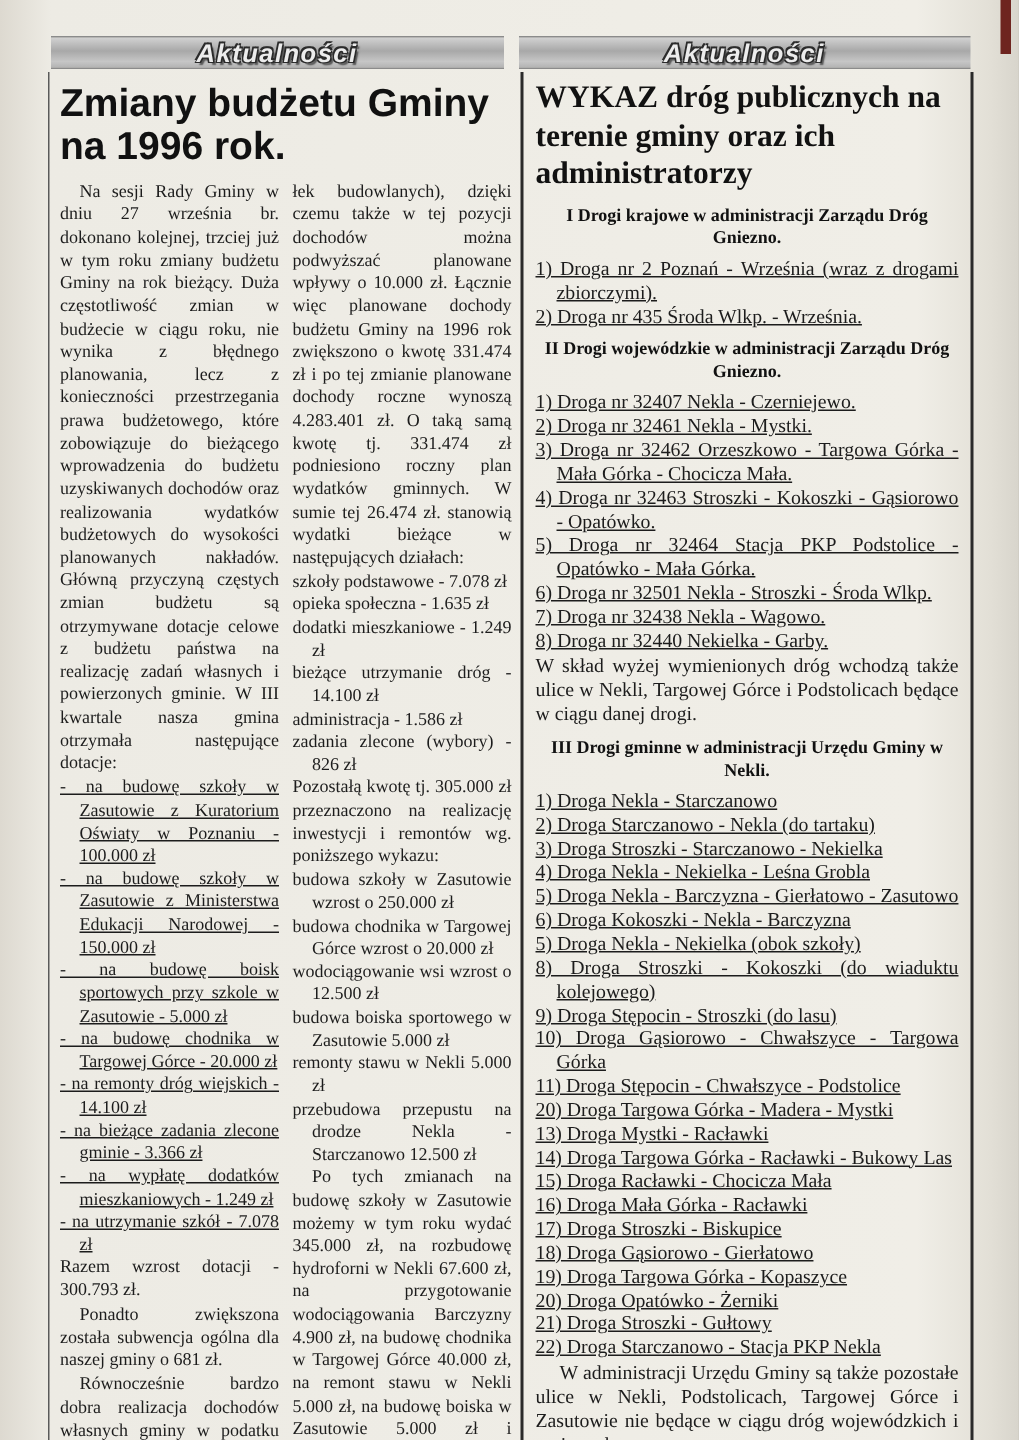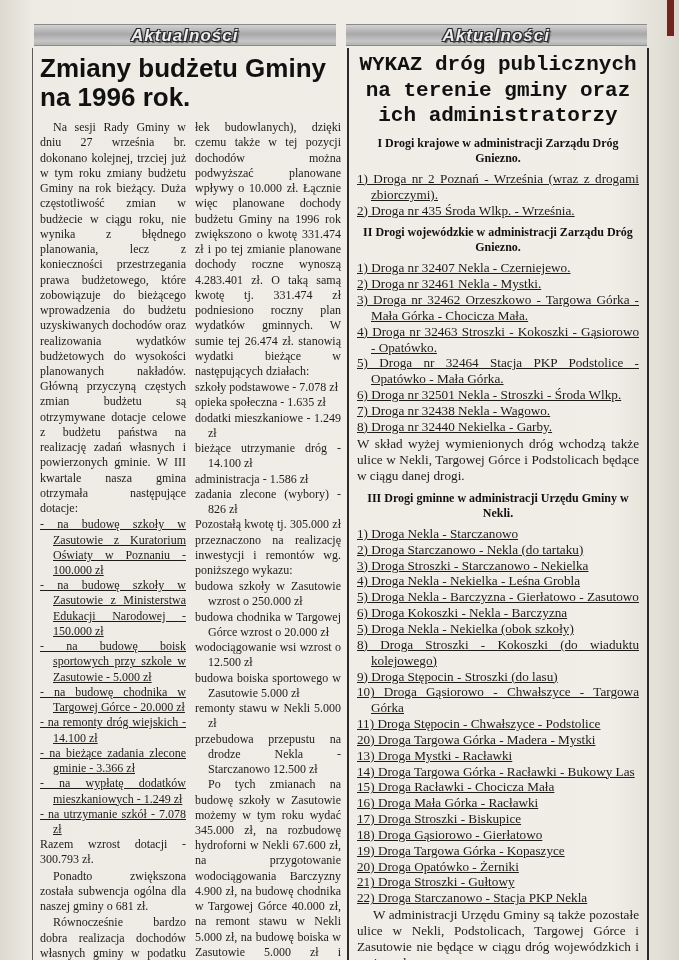--- a/index.html
+++ b/index.html
@@ -42,22 +42,22 @@
   .article-right{
     width:302px;padding:2px 8px 4px 8px;
     border-left:2px solid #2a2a2a;border-right:2px solid #2a2a2a;
   }
   h1.title-left{
     font-family:"Liberation Sans", sans-serif;
     font-size:26px;line-height:1.12;text-align:left;
     margin:4px 0 8px 0;font-weight:bold;color:#111;
   }
   h1.title-right{
-    font-family:Liberation Mono, monospace;
-    font-size:21px;line-height:1.22;text-align:center;
+    font-family:Liberation Serif, serif;
+    font-size:21px;line-height:1.22;
     margin:2px 0 6px 0;font-weight:bold;color:#111;
   }
   .cols{display:flex;gap:9px;}
   .col{width:146px;font-size:12px;line-height:1.27;text-align:justify;}
   .col p{margin:0 0 1px 0;}
   p.indent{text-indent:13px;}
   p.flush{text-indent:0;}
   .hang{padding-left:13px;text-indent:-13px;margin:0;text-decoration:underline;}
   .hang2{padding-left:13px;text-indent:-13px;margin:0;}
   .sec-heading{

